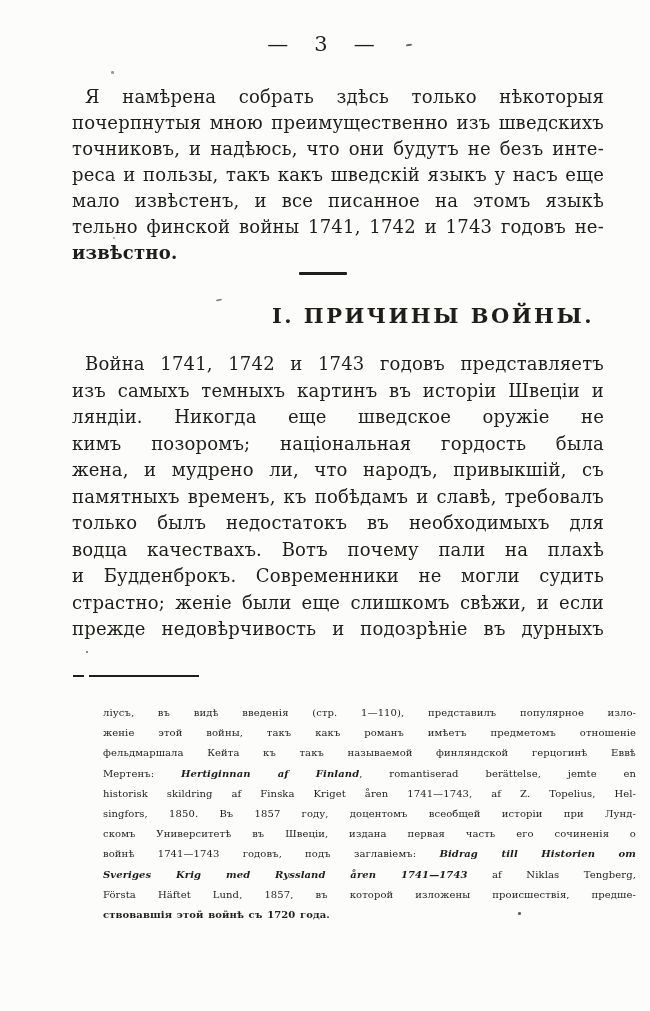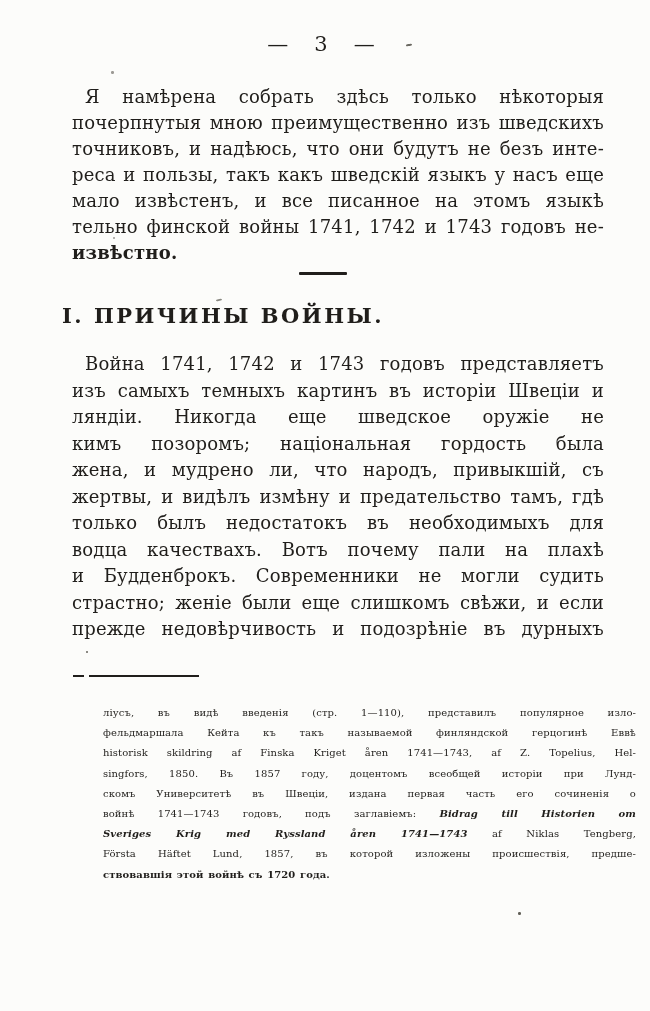--- a/index.html
+++ b/index.html
@@ -45,21 +45,21 @@
   .divider {
     position: absolute; top: 272px; left: 299px;
     width: 48px; height: 3px;
     background: var(--ink, #201e1b);
     border-radius: 1px;
   }
 
   
   .heading {
     position: absolute; top: 303px; left: 72px; width: 532px; margin: 0;
-    text-align: left;
+    text-align: right;
     font-size: 21px; font-weight: bold;
     letter-spacing: 2.5px;
     white-space: nowrap;
     transform: translateX(-10px);
   }
 
   
   .fnrule {
     position: absolute; top: 675px; left: 73px;
     width: 126px; height: 2px;
@@ -102,33 +102,35 @@
   <div class="divider"></div>
 
   <h1 class="heading">I. ПРИЧИНЫ ВОЙНЫ.</h1>
 
   <section class="para p2">
       <div class="tline">Война 1741, 1742 и 1743 годовъ представляетъ одну</div>
       <div class="tline">изъ самыхъ темныхъ картинъ въ исторіи Швеціи и Фин-</div>
       <div class="tline">ляндіи. Никогда еще шведское оружіе не покрывалось та-</div>
       <div class="tline">кимъ позоромъ; національная гордость была страшно уни-</div>
       <div class="tline">жена, и мудрено ли, что народъ, привыкшій, съ неза-</div>
-      <div class="tline">жертвы, и видѣлъ измѣну и предательство тамъ, гдѣ</div>
+      <div class="tline">памятныхъ временъ, къ побѣдамъ и славѣ, требовалъ</div>
       <div class="tline">только былъ недостатокъ въ необходимыхъ для полко-</div>
       <div class="tline">водца качествахъ. Вотъ почему пали на плахѣ Левенгауптъ</div>
       <div class="tline">и Будденброкъ. Современники не могли судить безпри-</div>
       <div class="tline">страстно; женіе были еще слишкомъ свѣжи, и если и</div>
       <div class="tline">прежде недовѣрчивость и подозрѣніе въ дурныхъ намѣ-</div>
     </section>
 
   <div class="fnrule"></div>
 
   <section class="footnote">
       <div class="tline">ліусъ, въ видѣ введенія (стр. 1—110), представилъ популярное изло-</div>
+      <div class="tline">женіе этой войны, такъ какъ романъ имѣетъ предметомъ отношеніе</div>
       <div class="tline">фельдмаршала Кейта къ такъ называемой финляндской герцогинѣ Еввѣ</div>
+      <div class="tline"><span>Мертенъ: </span><span class="em">Hertiginnan af Finland</span><span>, romantiserad berättelse, jemte en</span></div>
       <div class="tline">historisk skildring af Finska Kriget åren 1741—1743, af Z. Topelius, Hel-</div>
       <div class="tline">singfors, 1850. Въ 1857 году, доцентомъ всеобщей исторіи при Лунд-</div>
       <div class="tline">скомъ Университетѣ въ Швеціи, издана первая часть его сочиненія о</div>
       <div class="tline"><span>войнѣ 1741—1743 годовъ, подъ заглавіемъ: </span><span class="em">Bidrag till Historien om</span></div>
       <div class="tline"><span class="em">Sveriges Krig med Ryssland åren 1741—1743</span><span> af Niklas Tengberg,</span></div>
       <div class="tline">Första Häftet Lund, 1857, въ которой изложены происшествія, предше-</div>
       <div class="tline noju">ствовавшія этой войнѣ съ 1720 года.</div>
     </section>
 
   <div class="speck s1"></div>

